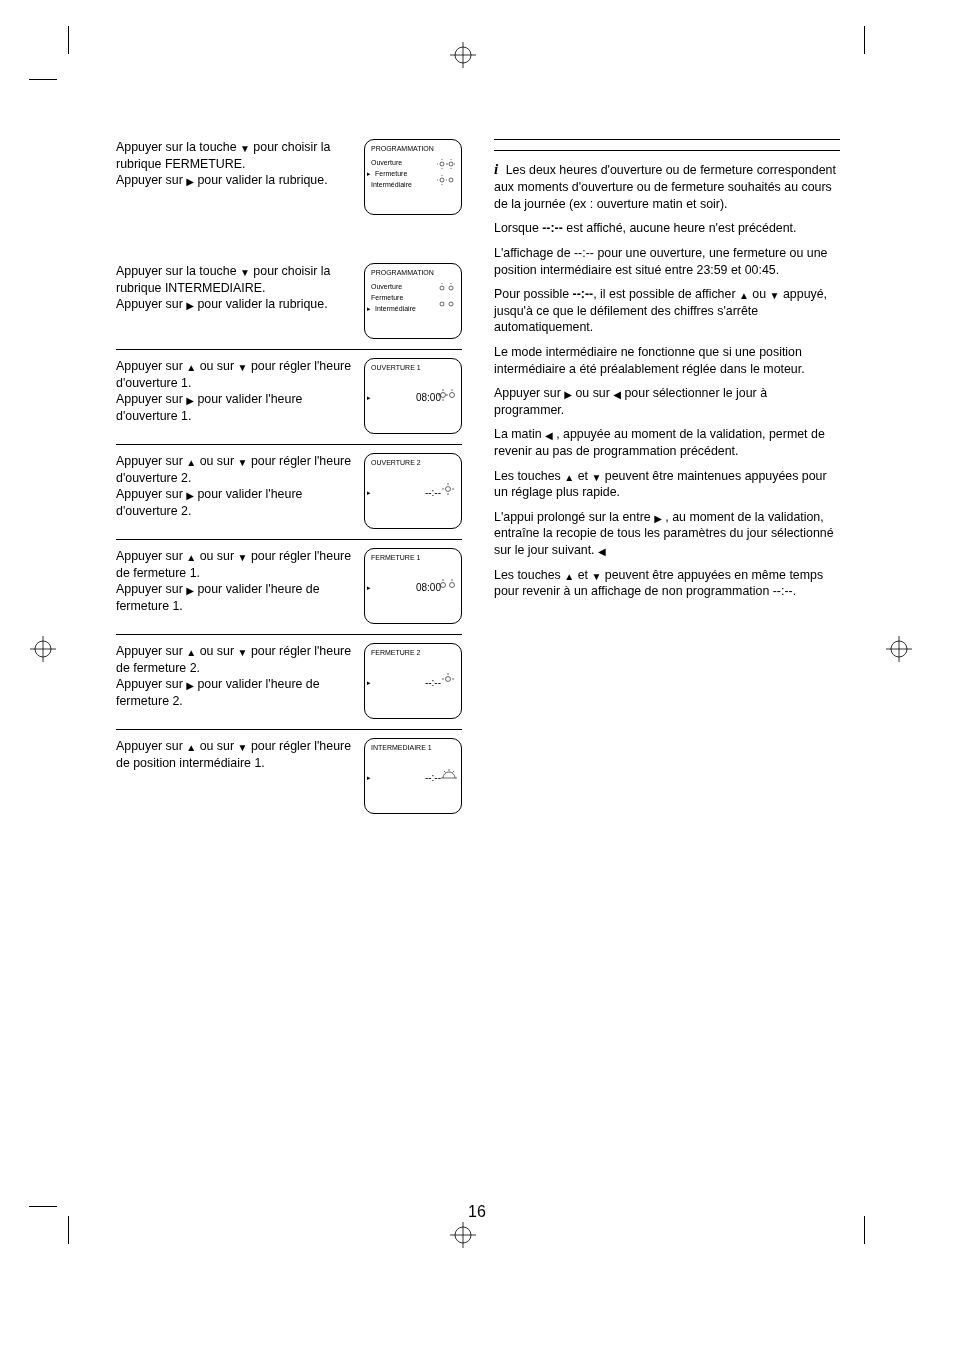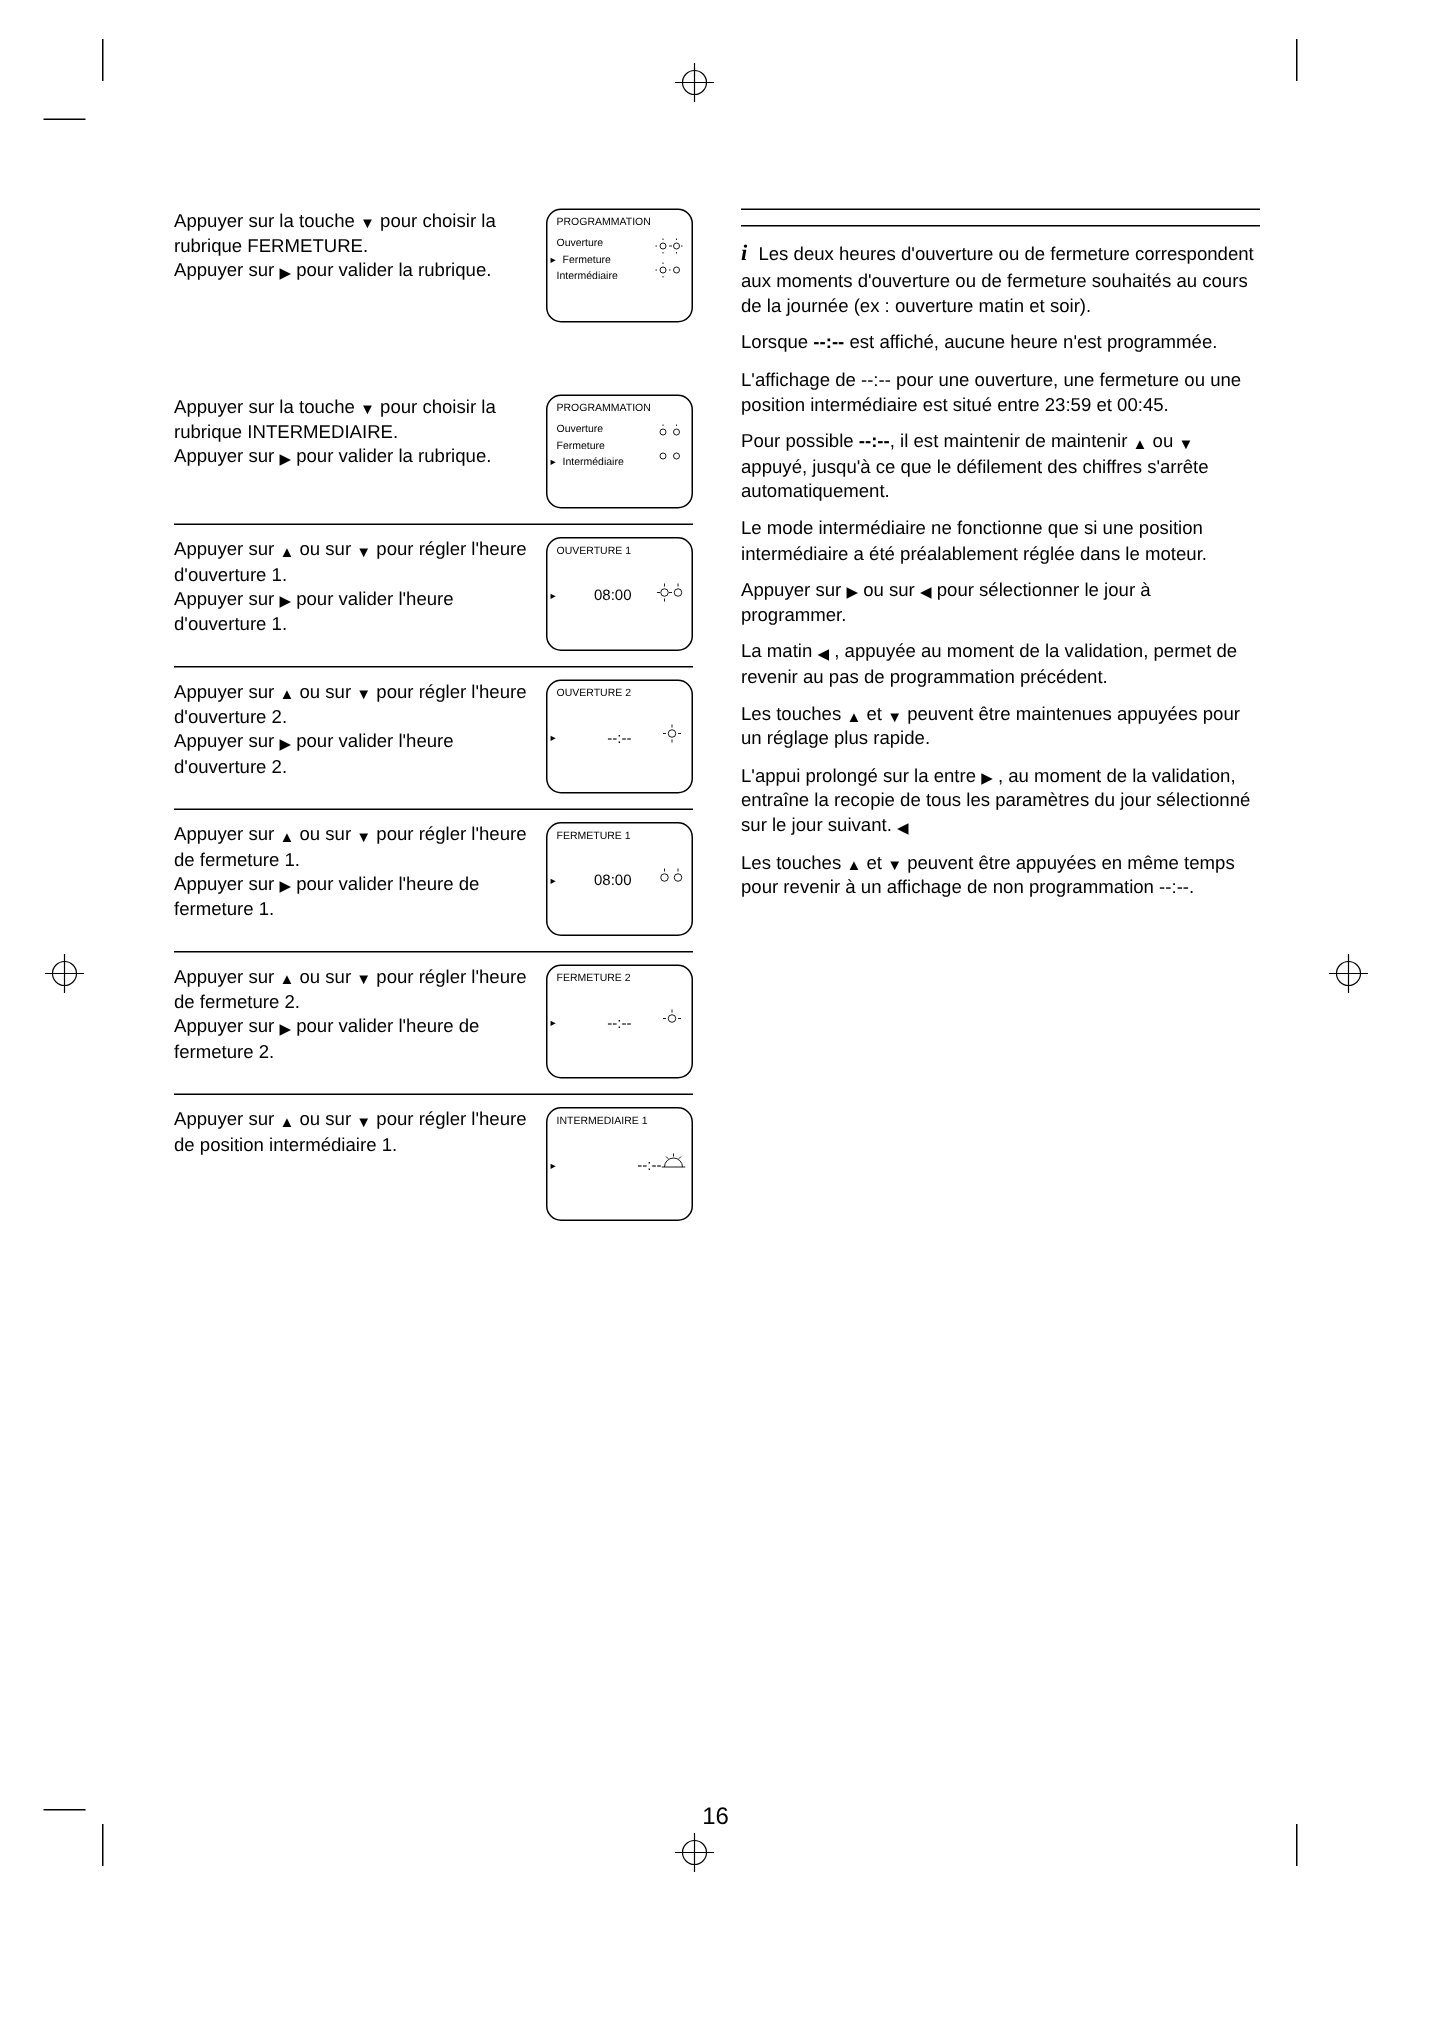--- a/index.html
+++ b/index.html
@@ -79,21 +79,21 @@
     text-transform: uppercase;
   }
   .screen .option {
     position: absolute;
     left: 6px;
     font-size: 7px;
   }
   .screen .value {
     position: absolute;
     font-size: 7px;
-    right: 40px;
+    right: 20px;
   }
   .screen .cursor {
     position: absolute;
     left: 2px;
     font-size: 7px;
   }
   .tri {
     display: inline-block;
     font-size: 10px;
     line-height: 1;
@@ -407,27 +407,27 @@
 
 
       <hr class="hr">
 
       <div class="step">
         <b style="font-style:italic; font-family: Georgia, 'Times New Roman', serif; font-size:15px; margin-right:4px;">i</b>
         <span>Les deux heures d'ouverture ou de fermeture correspondent aux moments d'ouverture ou de fermeture souhaités au cours de la journée (ex : ouverture matin et soir).</span>
         <div style="height:8px;"></div>
         <span>Lorsque</span>
         <b>--:--</b>
-        <span>est affiché, aucune heure n'est programmée.</span>
+        <span>est affiché, aucune heure n'est précédent.</span>
         <div style="height:8px;"></div>
         <span>L'affichage de --:-- pour une ouverture, une fermeture ou une position intermédiaire est situé entre 23:59 et 00:45.</span>
         <div style="height:8px;"></div>
         <span>Pour possible</span>
         <b>--:--</b>,
-        <span>il est maintenir de maintenir</span>
+        <span>il est possible de afficher</span>
         <span class="tri">▲</span>
         <span>ou</span>
         <span class="tri">▼</span>
         <span>appuyé, jusqu'à ce que le défilement des chiffres s'arrête automatiquement.</span>
         <div style="height:8px;"></div>
         <span>Le mode intermédiaire ne fonctionne que si une position intermédiaire a été préalablement réglée dans le moteur.</span>
         <div style="height:8px;"></div>
         <span>Appuyer sur</span>
         <span class="tri">▶</span>
         <span>ou sur</span>

